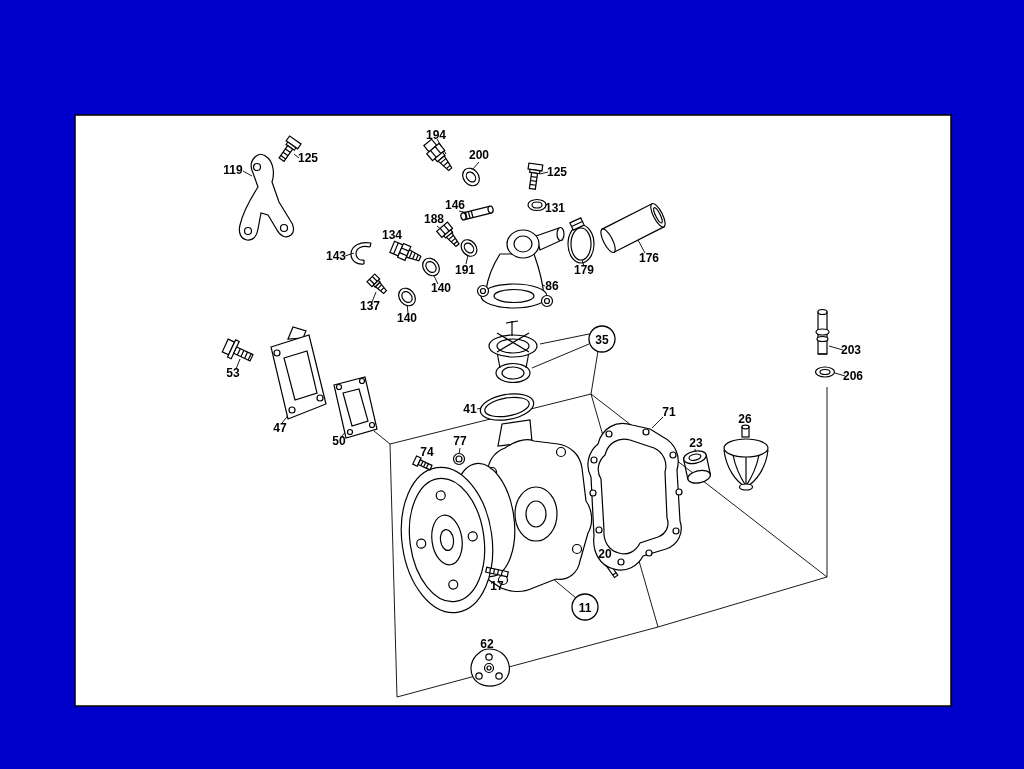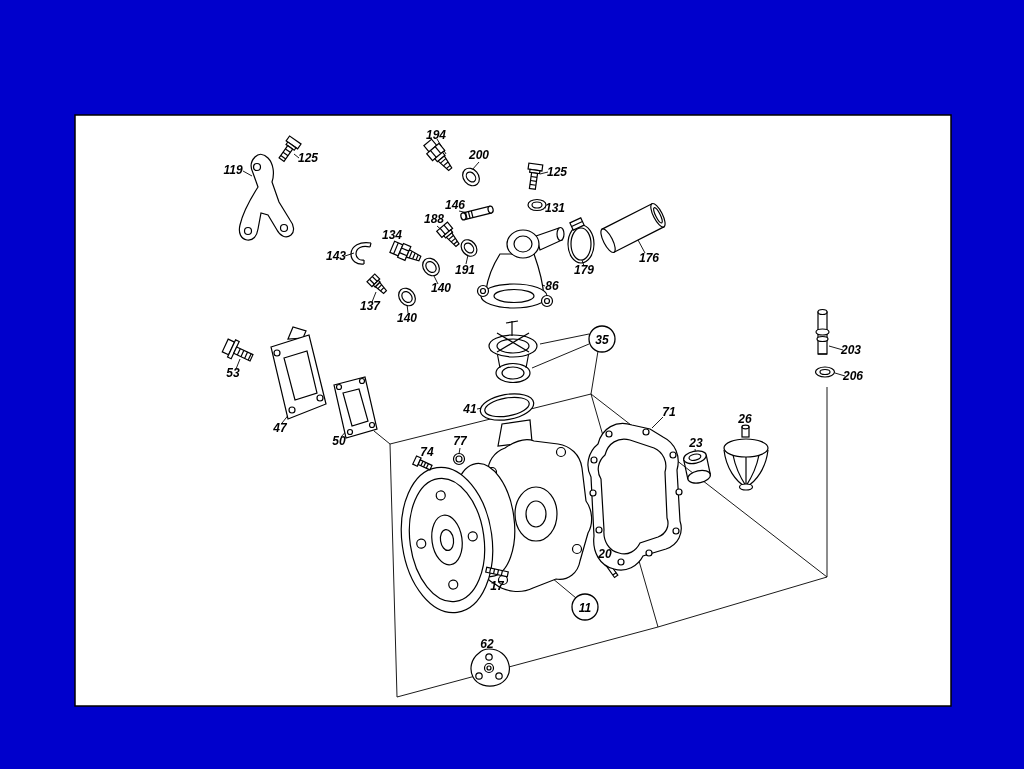--- a/index.html
+++ b/index.html
@@ -1,16 +1,16 @@
 <!DOCTYPE html>
 <html><head>
 <meta charset="utf-8">
 <style>
   html,body{margin:0;padding:0;background:#0000cc;width:1024px;height:769px;overflow:hidden;}
-  .stage{position:relative;width:1024px;height:692px;font-family:"Liberation Sans",sans-serif;font-style:italic;}
+  .stage{position:relative;width:1024px;height:692px;font-family:"Liberation Sans",sans-serif;}
   svg{position:absolute;left:0;top:0;}
   text{font-family:"Liberation Sans",sans-serif;font-size:12px;font-weight:bold;fill:#000;}
   .art{stroke:#000;stroke-width:1.2;}
   .thin{stroke:#000;stroke-width:0.9;}
   .nofill{fill:none;}
   .wfill{fill:#ffffff;}
 </style>
 </head>
 <body>
 

